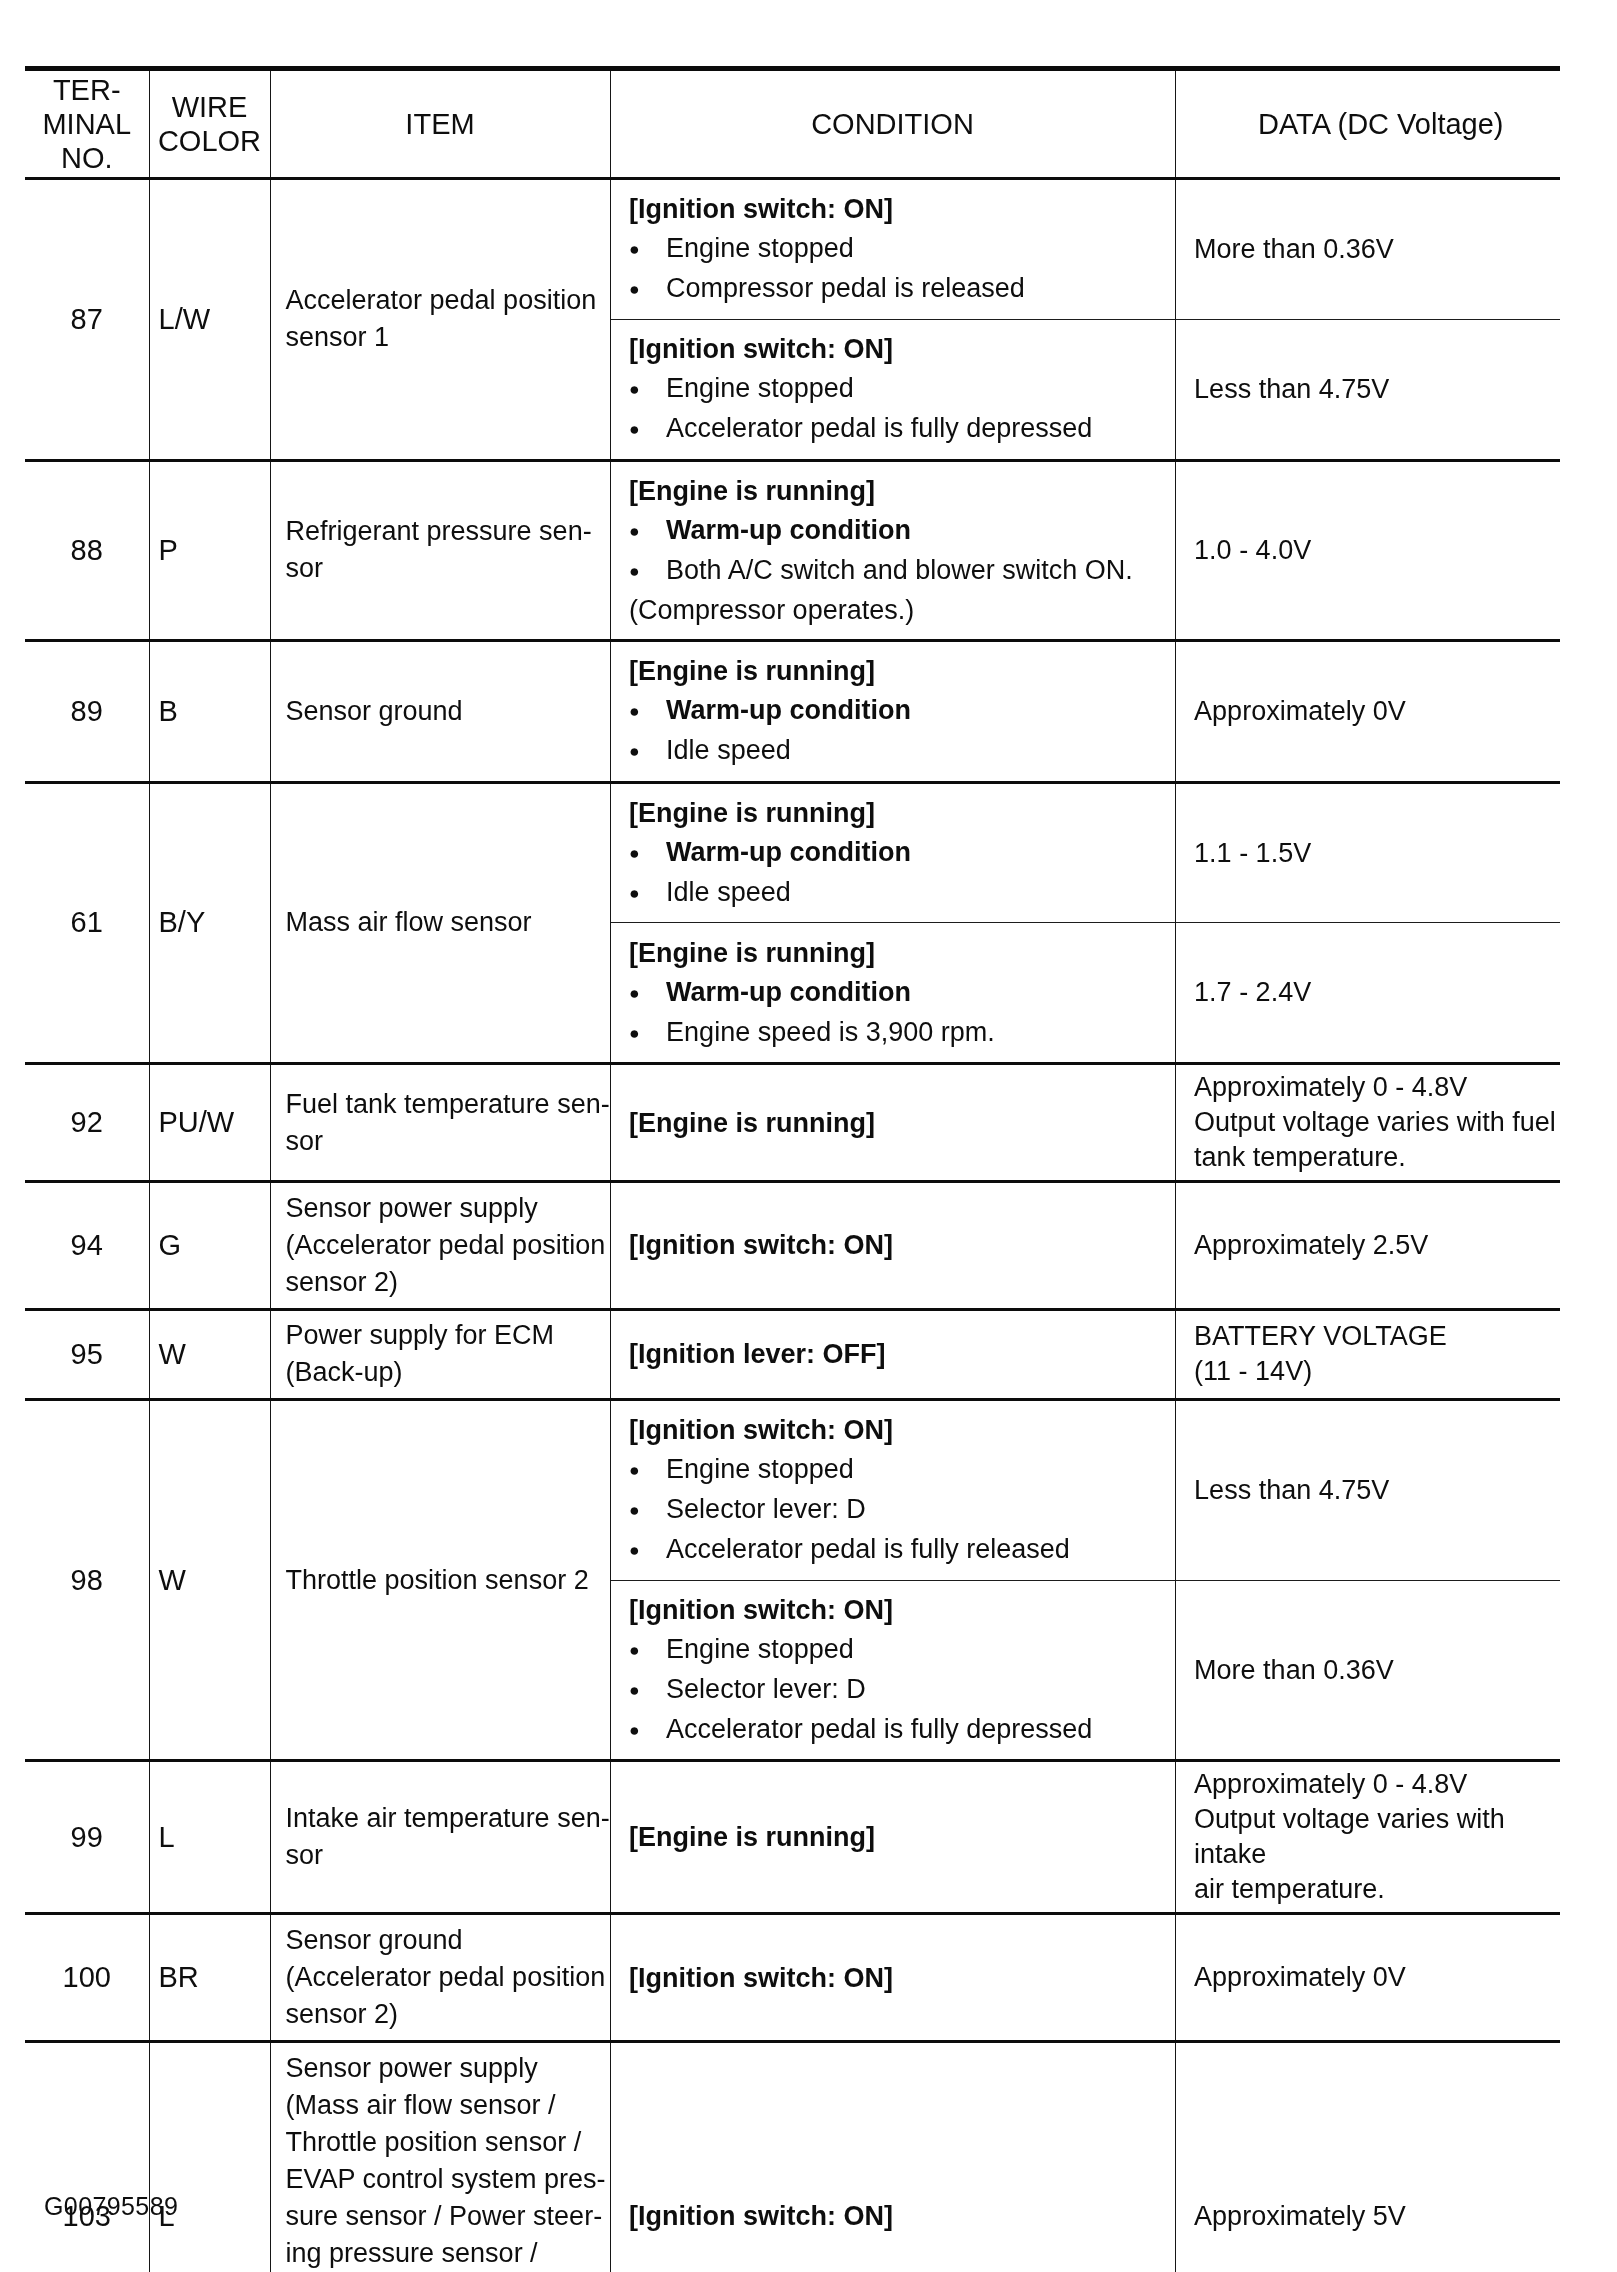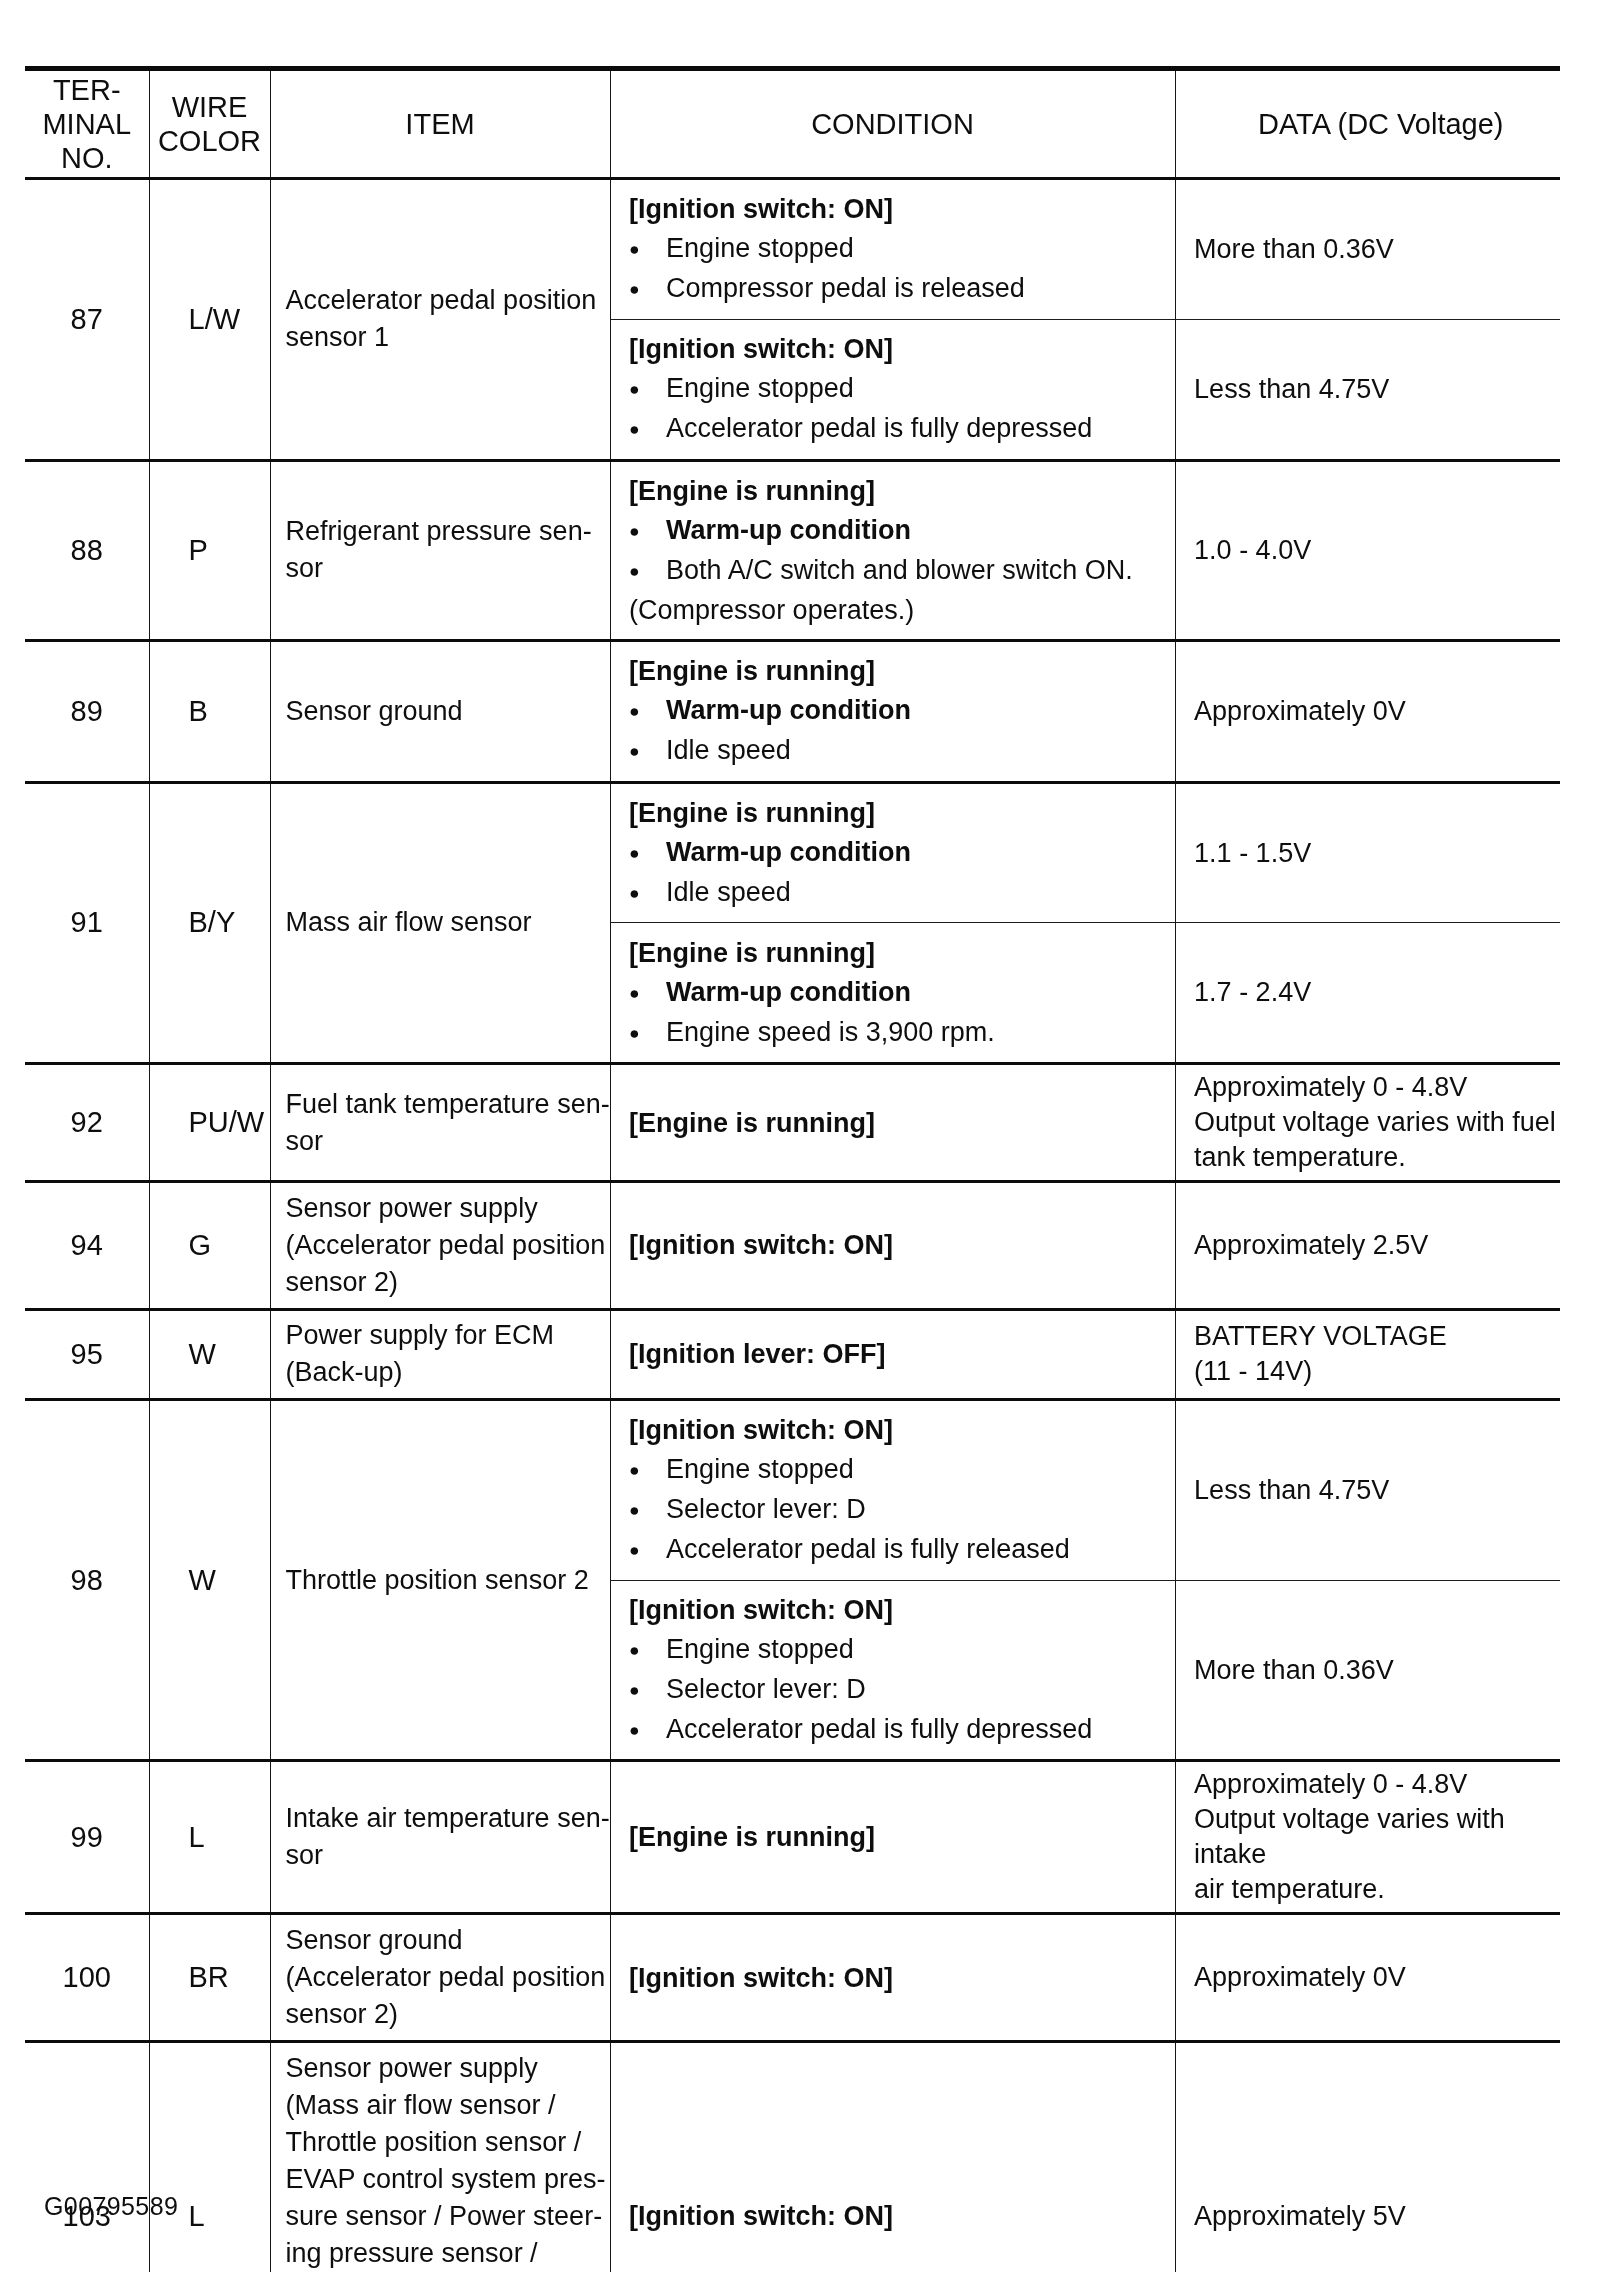--- a/index.html
+++ b/index.html
@@ -34,21 +34,21 @@
     border-bottom: 3.4px solid #0c0c0c;
     font-weight: 400;
     font-size: 29px; line-height: 34px;
     text-align: center; white-space: pre-line;
   }
 
   tbody tr.major > td { border-top: 3.4px solid #0c0c0c; }
   tbody tr.sub  > td { border-top: 1.7px solid #1d1d1d; }
 
   td.c-term { text-align: center; font-size: 29px; }
-  td.c-wire { font-size: 29px; padding-left: 39px; }
+  td.c-wire { font-size: 29px; padding-left: 9px; }
   td.c-item { font-size: 27px; line-height: 37px; padding: 6.7px 3.4px 6.7px 15px; white-space: pre; }
   td.c-cond { font-size: 27px; padding: 6.7px 6.7px 6.7px 18.6px; }
   td.c-data { font-size: 27px; line-height: 35px; padding: 5px 3.4px 5px 18.6px; white-space: pre-line; }
 
   .ch { font-weight: 700; line-height: 32px; margin: 6.7px 0; }
   .cb { line-height: 32px; margin: 6.7px 0; }
   .cn { line-height: 32px; margin: 6.7px 0; }
   .b  { font-weight: 700; }
   .dot { display: inline-block; width: 37px; font-size: 17.7px; vertical-align: 1.7px; }
   .dot::before { content: "●"; }
@@ -126,21 +126,21 @@
         <td class="c-item">Sensor ground</td>
         <td class="c-cond">
           <div class="ch">[Engine is running]</div>
           <div class="cb"><span class="dot"></span><span class="b">Warm-up condition</span></div>
           <div class="cb"><span class="dot"></span><span>Idle speed</span></div>
         </td>
         <td class="c-data">Approximately 0V</td>
       </tr>
 
       <tr class="major" style="height:131px">
-        <td class="c-term first" rowspan="2">91</td>
+        <td class="c-term first" rowspan="2">61</td>
         <td class="c-wire" rowspan="2">B/Y</td>
         <td class="c-item" rowspan="2">Mass air flow sensor</td>
         <td class="c-cond">
           <div class="ch">[Engine is running]</div>
           <div class="cb"><span class="dot"></span><span class="b">Warm-up condition</span></div>
           <div class="cb"><span class="dot"></span><span>Idle speed</span></div>
         </td>
         <td class="c-data">1.1 - 1.5V</td>
       </tr>
       <tr class="sub" style="height:131px">

